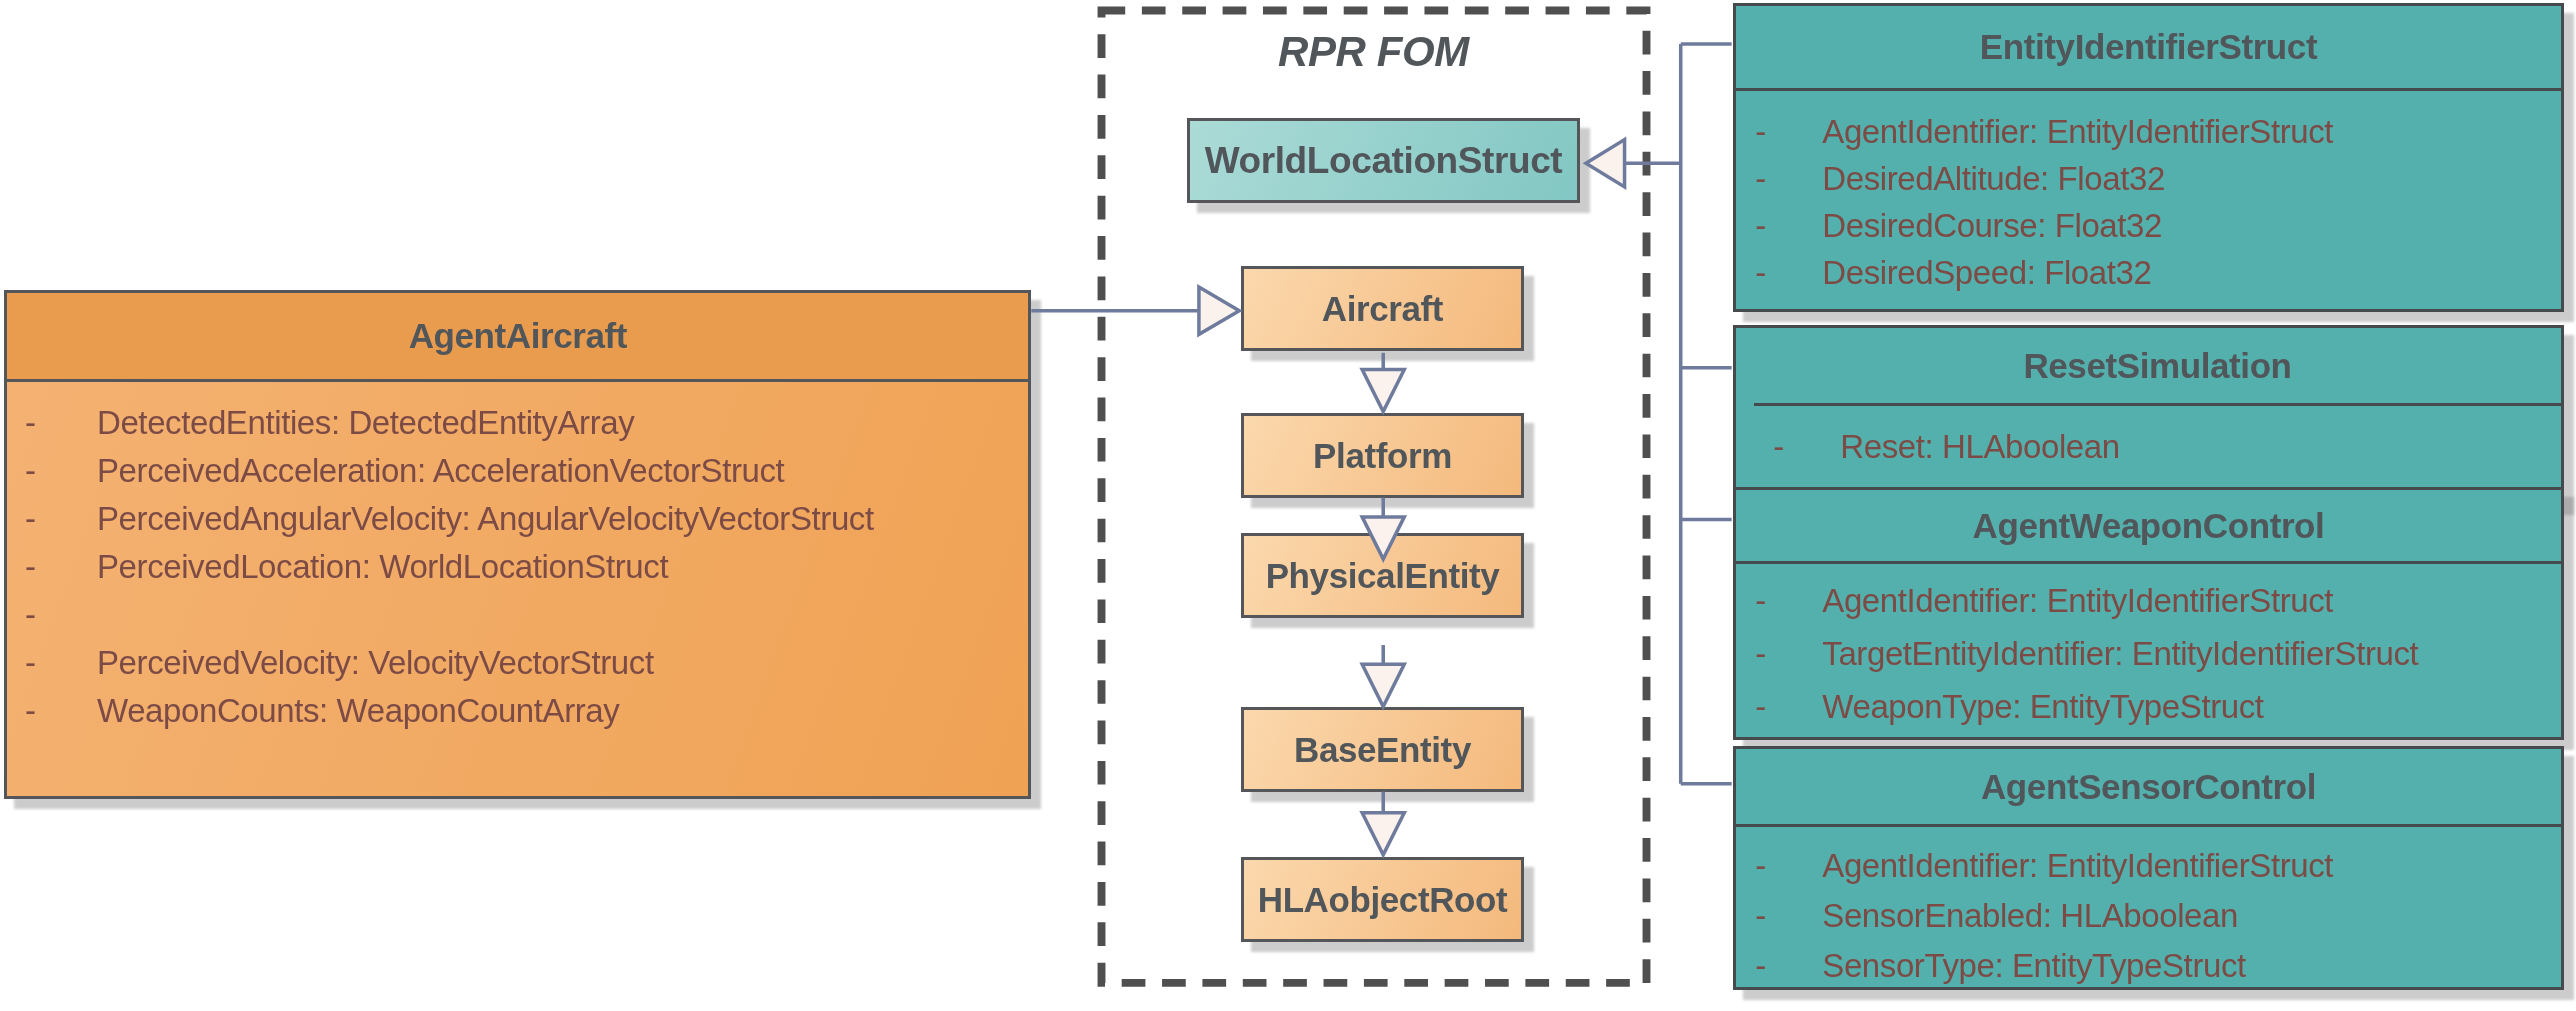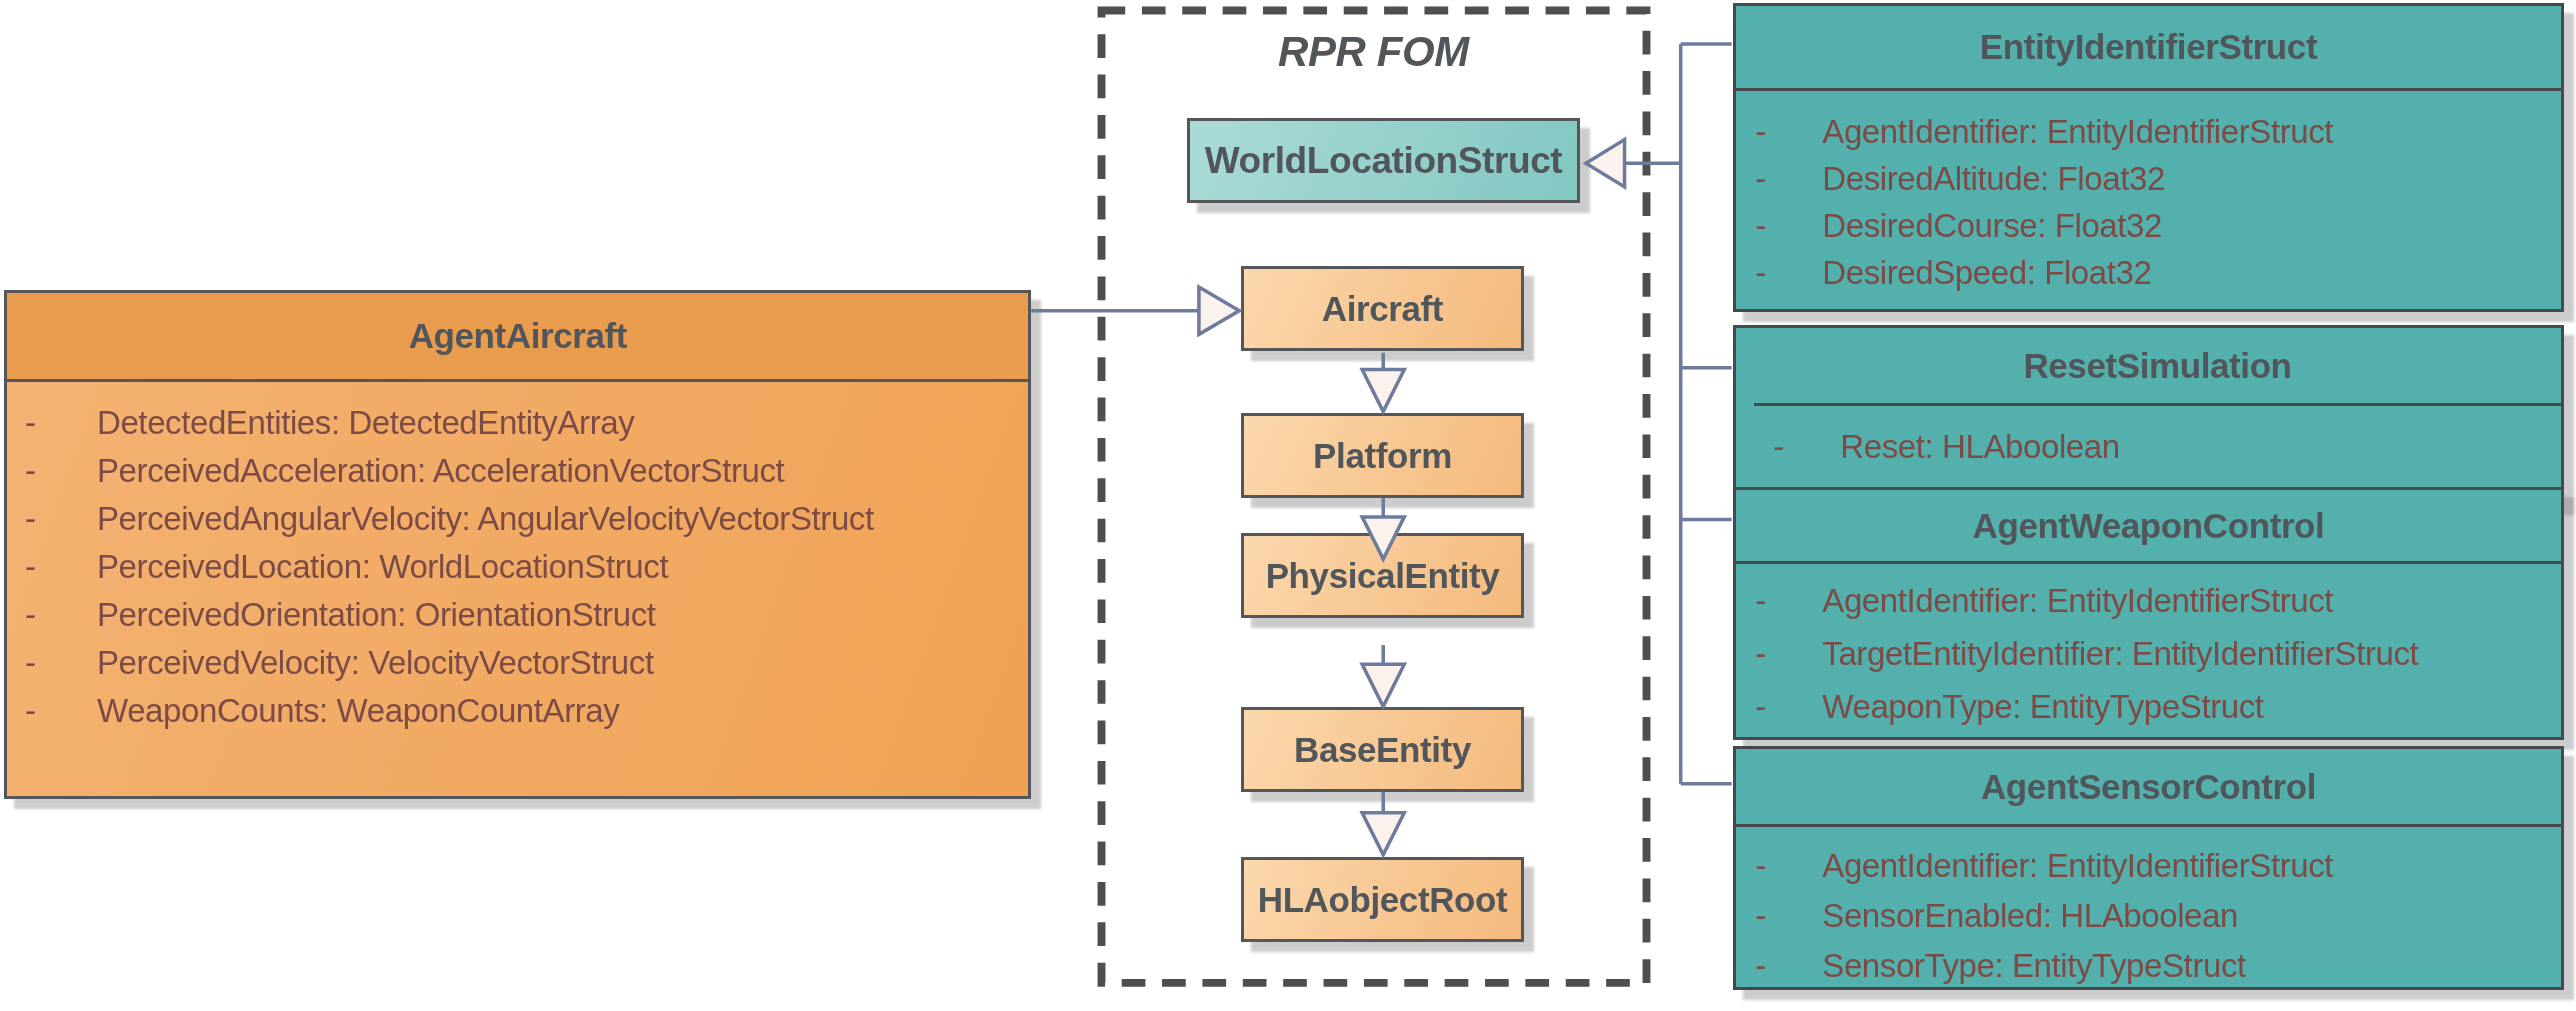--- a/index.html
+++ b/index.html
@@ -115,21 +115,20 @@
       <div class="attr-row">
           <span class="dash">-</span>
           <span>PerceivedAngularVelocity: AngularVelocityVectorStruct</span>
         </div>
       <div class="attr-row">
           <span class="dash">-</span>
           <span>PerceivedLocation: WorldLocationStruct</span>
         </div>
       <div class="attr-row">
           <span class="dash">-</span>
-          <span>PerceivedOrientation: OrientationStruct</span>
         </div>
       <div class="attr-row">
           <span class="dash">-</span>
           <span>PerceivedVelocity: VelocityVectorStruct</span>
         </div>
       <div class="attr-row">
           <span class="dash">-</span>
           <span>WeaponCounts: WeaponCountArray</span>
         </div>
     </div>

